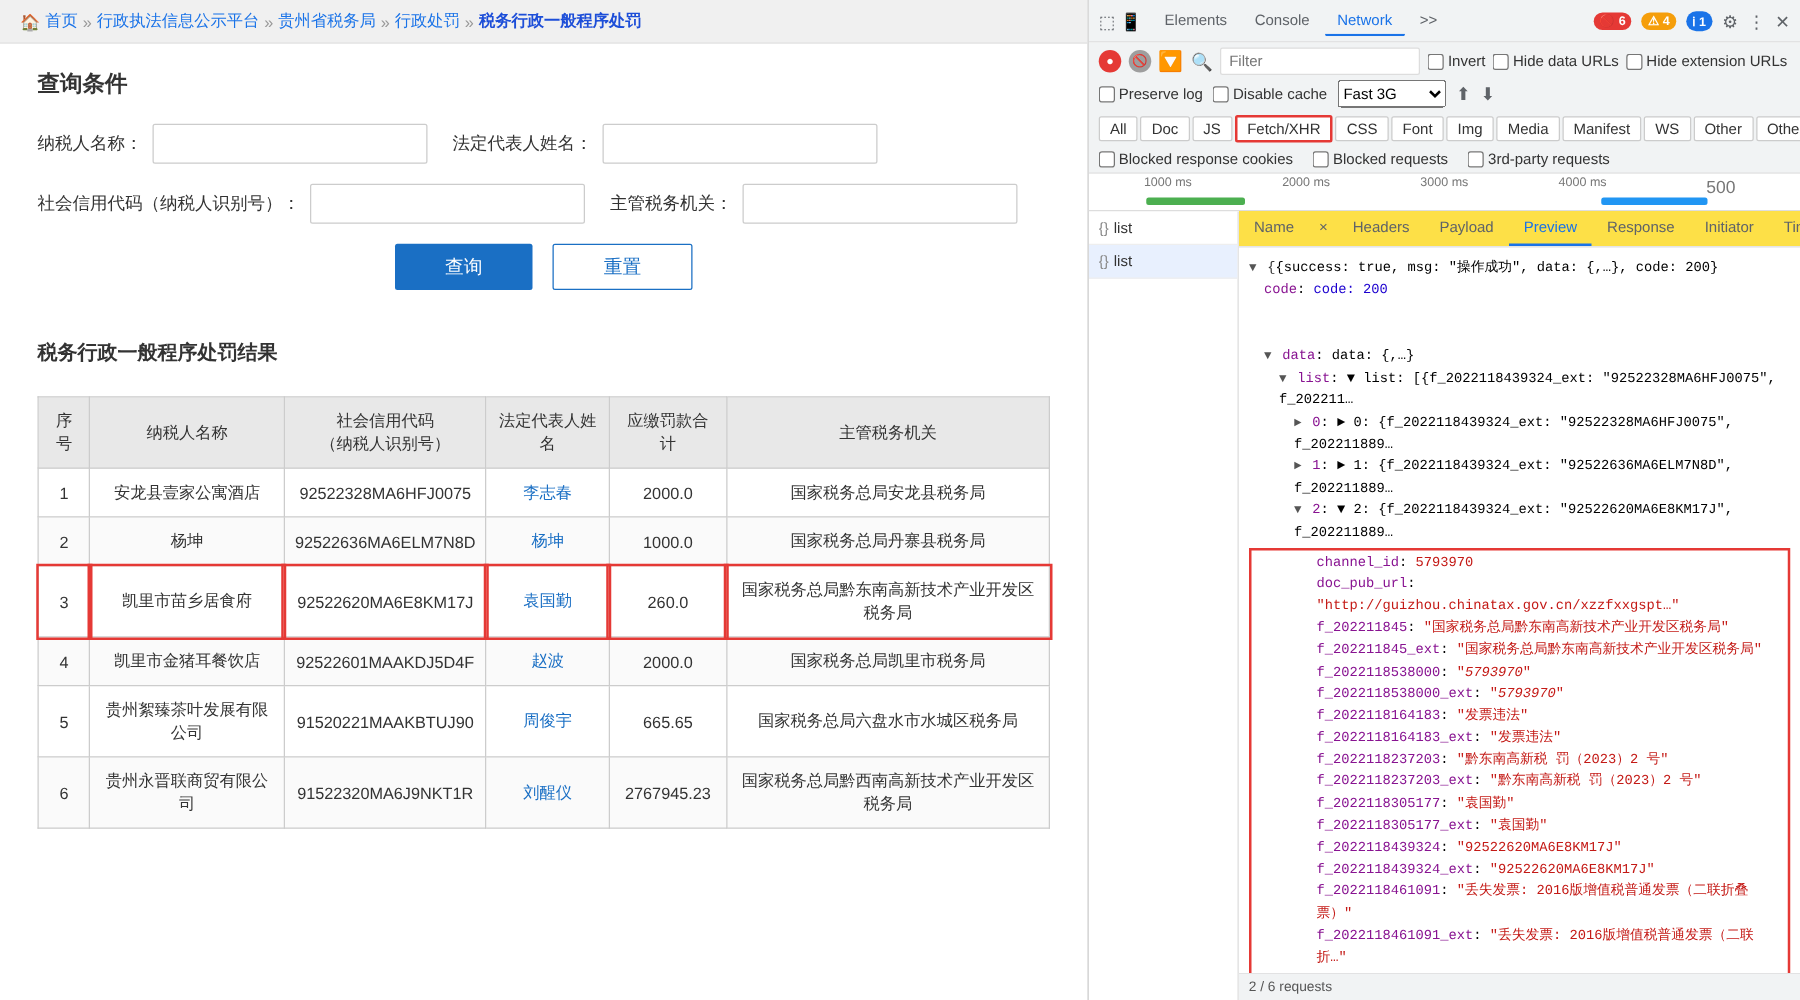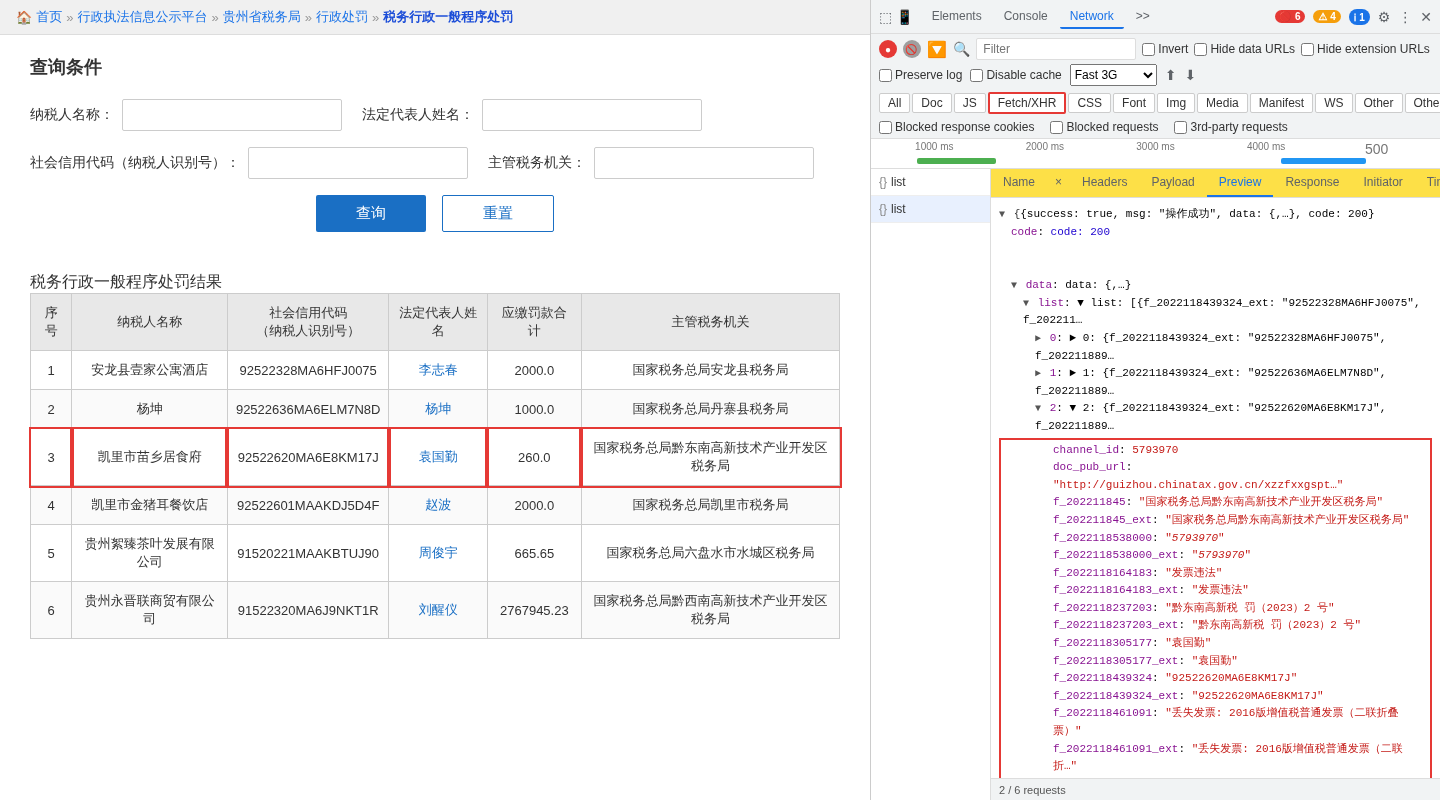--- a/index.html
+++ b/index.html
@@ -85,23 +85,23 @@
       font-size: 15px;
       border-radius: 2px;
       cursor: pointer;
     }
 
     .result-section {
       padding: 0 30px 20px;
     }
     .result-title {
       font-size: 16px;
-      font-weight: normal;
-      color: #333;
-      margin-bottom: 0;
+      font-weight: bold;
+      color: #333;
+      margin-bottom: 24px;
     }
 
     table {
       width: 100%;
       border-collapse: collapse;
       font-size: 13px;
     }
     thead tr {
       background: #e8e8e8;
     }

